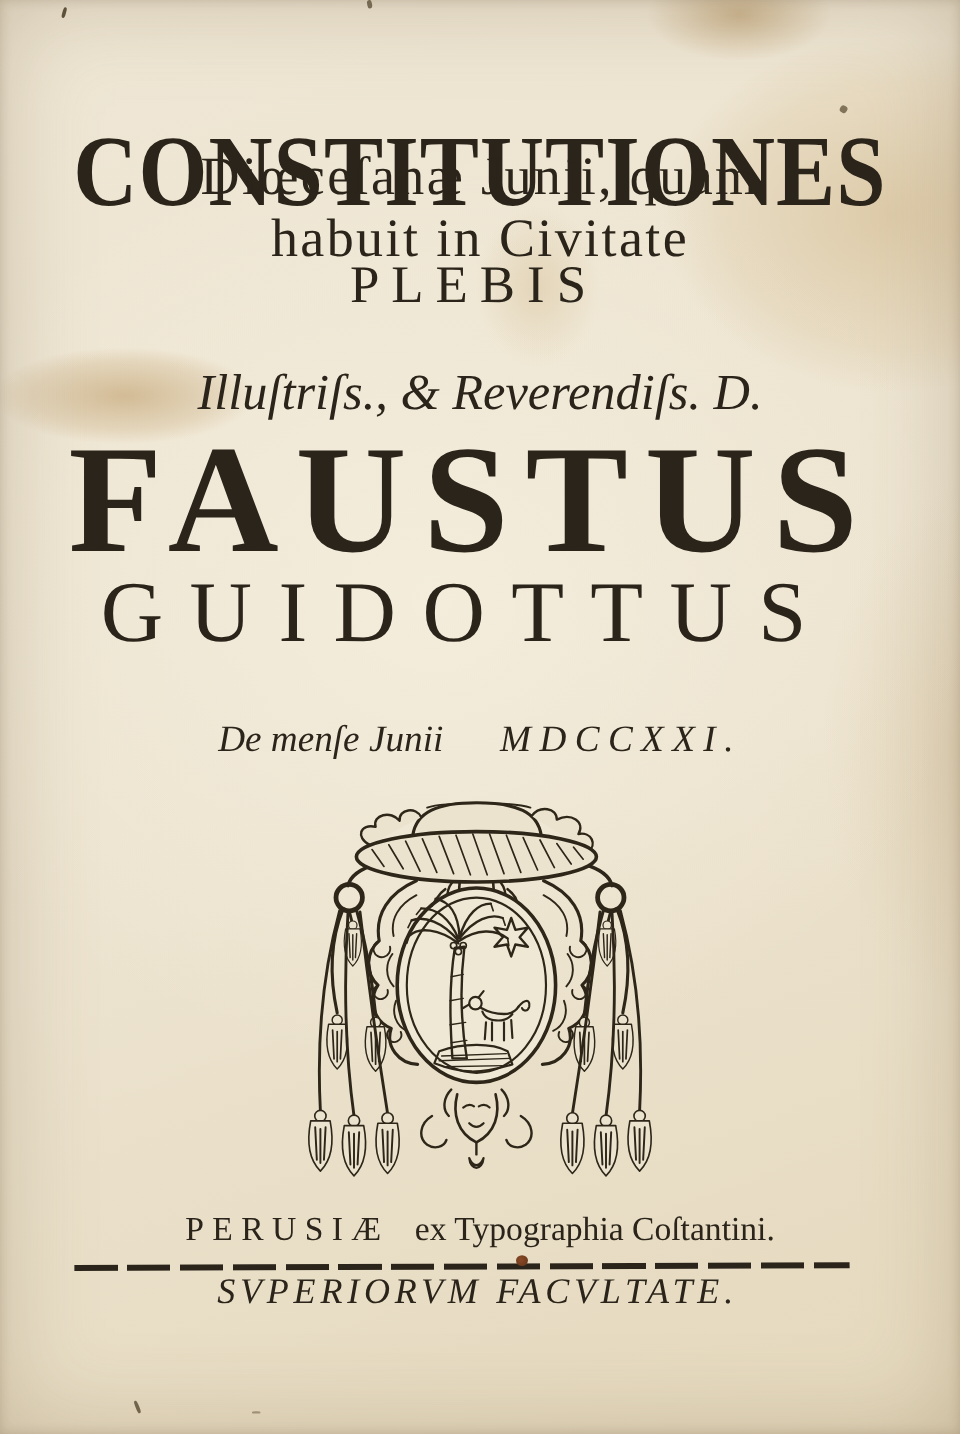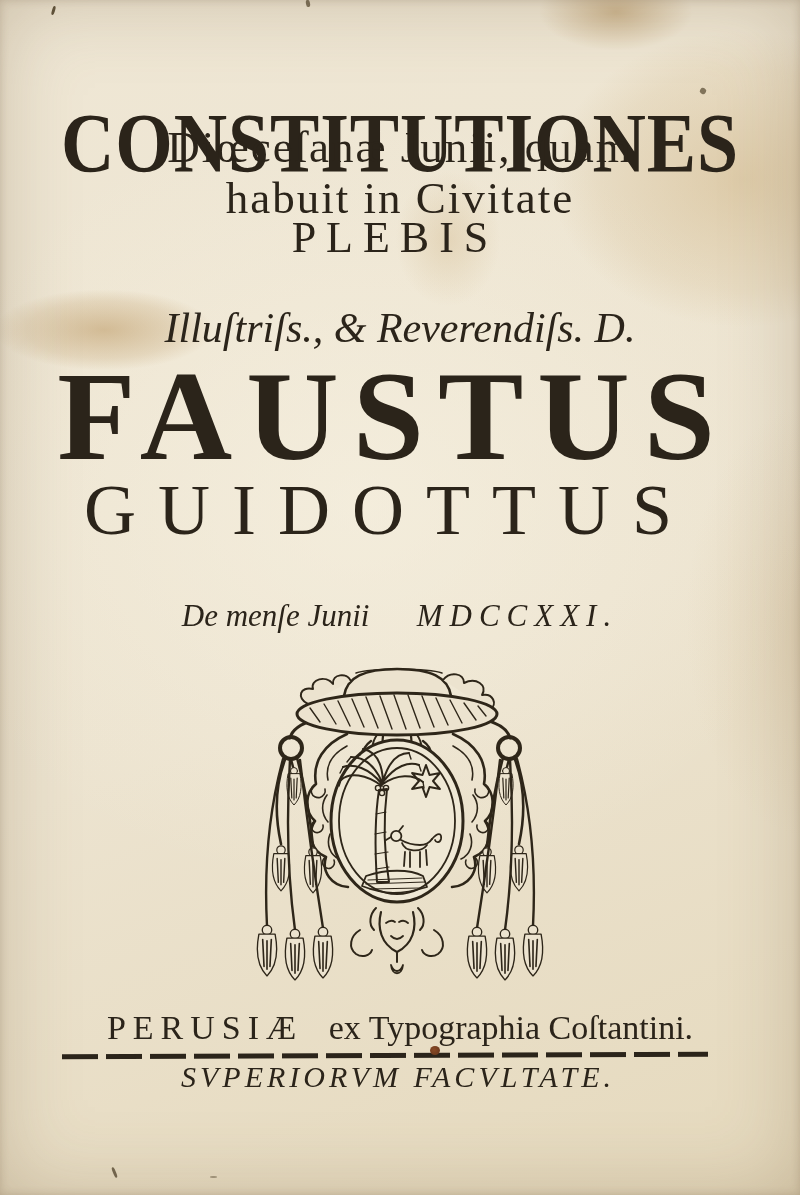--- a/index.html
+++ b/index.html
@@ -21,21 +21,21 @@
   .t-main   {top:46px;  font-size:84px; font-weight:bold; letter-spacing:1px; transform:scaleX(.88);}
   .t-sub1   {top:125px; font-size:45px; letter-spacing:2px;}
   .t-sub2   {top:176px; font-size:45px; letter-spacing:2px;}
   .t-plebis {top:216px; font-size:44px; letter-spacing:10px; transform:translateX(-5px);}
   .t-honor  {top:287px; font-size:42px; font-style:italic;margin-top:20px;}
   .t-name1  {top:352px; font-size:128px;font-weight:bold; letter-spacing:14px; transform:translateX(-7px);}
   .t-name2  {top:474px; font-size:72px; letter-spacing:22px; transform:translateX(-11px);}
   .t-episc  {top:549px; font-size:30px; letter-spacing:1.5px;}
   .t-date   {top:600px; font-size:31px; font-style:italic;}
   .t-date .numerals{letter-spacing:7px;margin-left:24px;}
-  .t-imprint{top:1011px;font-size:34px;}
+  .t-imprint{top:1011px;font-size:28px;}
   .t-imprint .place{letter-spacing:7px;}
   .t-colophon{top:1062px;font-size:30px;font-style:italic;letter-spacing:4px;transform:translateX(-2px);}
   .rule{
     position:absolute;left:62px;top:1053px;width:646px;height:4.5px;
     background:repeating-linear-gradient(90deg,#2b241a 0 36px, rgba(43,36,26,0) 36px 44px);
     transform:rotate(-.2deg);
   }
   .rule-dot{position:absolute;left:430px;top:1046px;width:10px;height:9px;border-radius:50%;
     background:radial-gradient(circle at 40% 40%, #8a4a26, #6e3b1e 70%, rgba(110,59,30,0) 100%);}
   .arms{position:absolute;left:250px;top:664px;}

